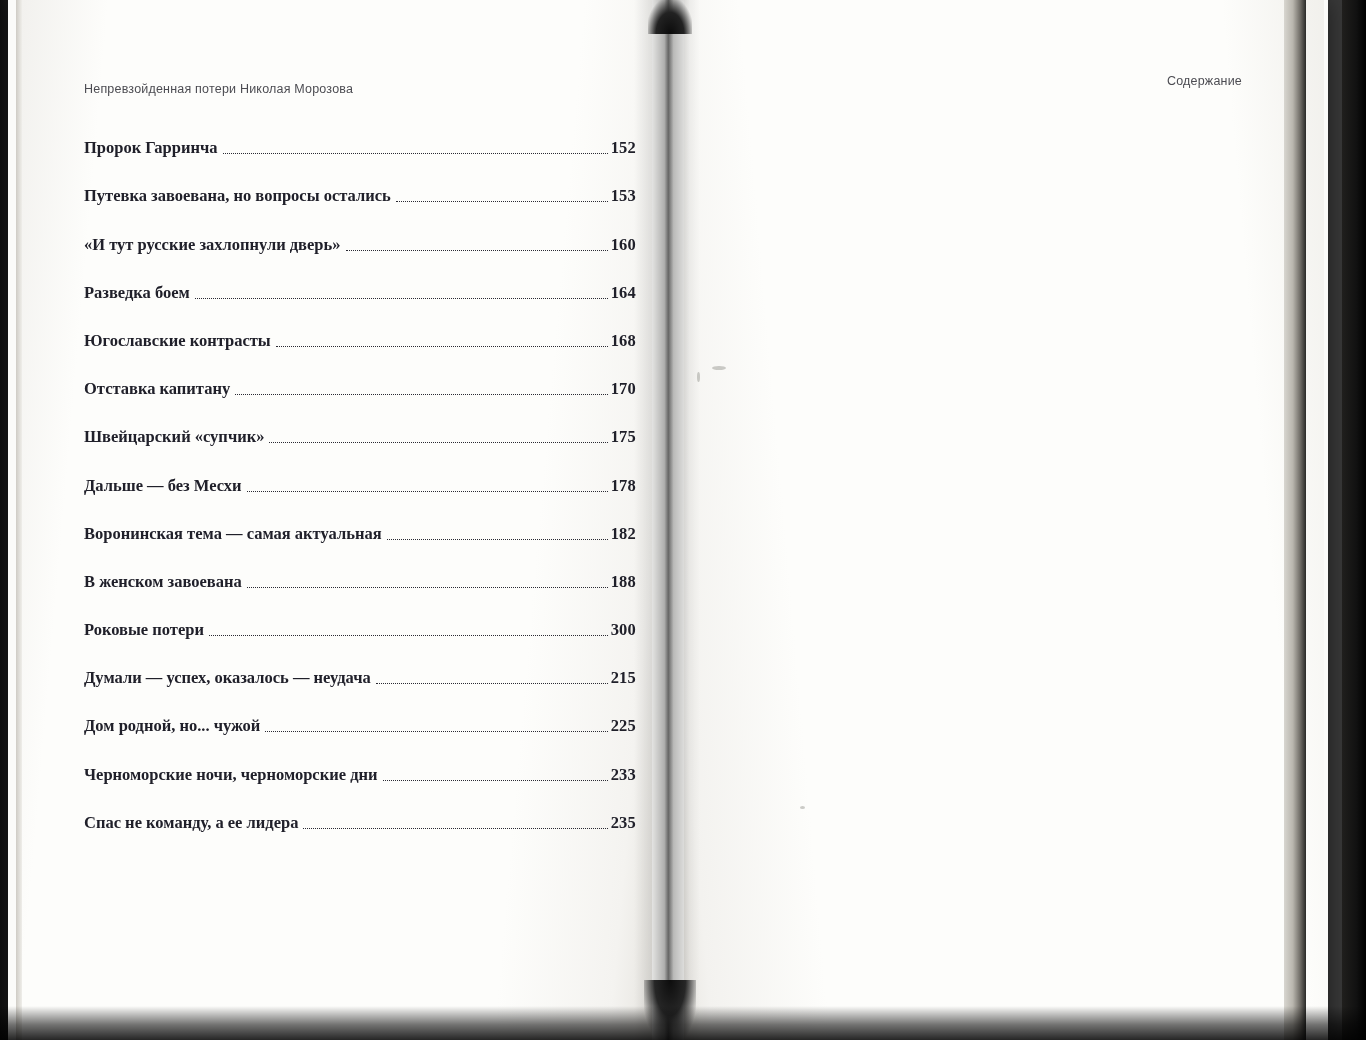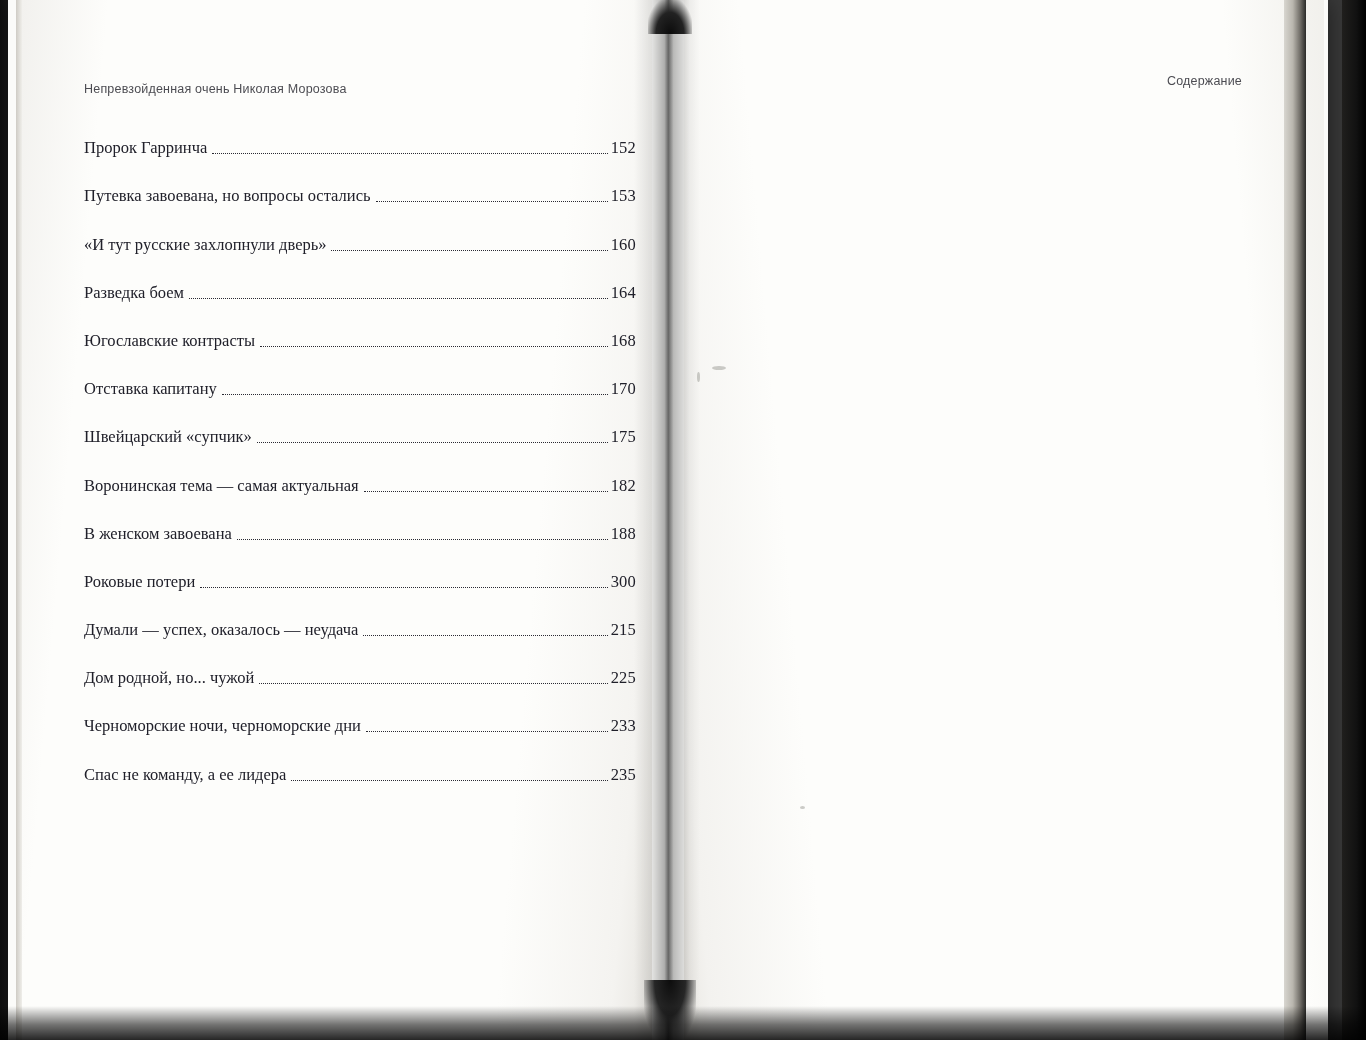--- a/index.html
+++ b/index.html
@@ -142,21 +142,21 @@
   }
 
   .toc-item {
     display: flex;
     align-items: flex-end;
     font-size: 16.5px;
     color: #20202a;
     line-height: 20px;
     white-space: nowrap;
   }
-  .toc-left .toc-item { height: 48.2px; }
+  .toc-left .toc-item { height: 48.2px; font-weight: bold; }
   .toc-right .toc-item { height: 43.5px; }
 
   .toc-title { flex: 0 0 auto; }
   .dots {
     flex: 1 1 auto;
     margin: 0 3px 4px 5px;
     border-bottom: 1.6px dotted #2a2a33;
     height: 1px;
     min-width: 12px;
   }
@@ -183,21 +183,21 @@
 </head>
 <body>
 
 <div id="spread">
   <div class="backdrop"></div>
 
   <div class="book">
     <div class="left-edge"></div>
 
     <div class="page-left">
-      <div class="running-head rh-left">Непревзойденная очень Николая Морозова</div>
+      <div class="running-head rh-left">Непревзойденная потери Николая Морозова</div>
       <ul class="toc toc-left" id="toc-left">
           <li class="toc-item">
             <span class="toc-title">Пророк Гарринча</span>
             <span class="dots"></span>
             <span class="toc-page">152</span>
           </li>
           <li class="toc-item">
             <span class="toc-title">Путевка завоевана, но вопросы остались</span>
             <span class="dots"></span>
             <span class="toc-page">153</span>
@@ -219,20 +219,25 @@
           </li>
           <li class="toc-item">
             <span class="toc-title">Отставка капитану</span>
             <span class="dots"></span>
             <span class="toc-page">170</span>
           </li>
           <li class="toc-item">
             <span class="toc-title">Швейцарский «супчик»</span>
             <span class="dots"></span>
             <span class="toc-page">175</span>
+          </li>
+          <li class="toc-item">
+            <span class="toc-title">Дальше — без Месхи</span>
+            <span class="dots"></span>
+            <span class="toc-page">178</span>
           </li>
           <li class="toc-item">
             <span class="toc-title">Воронинская тема — самая актуальная</span>
             <span class="dots"></span>
             <span class="toc-page">182</span>
           </li>
           <li class="toc-item">
             <span class="toc-title">В женском завоевана</span>
             <span class="dots"></span>
             <span class="toc-page">188</span>

